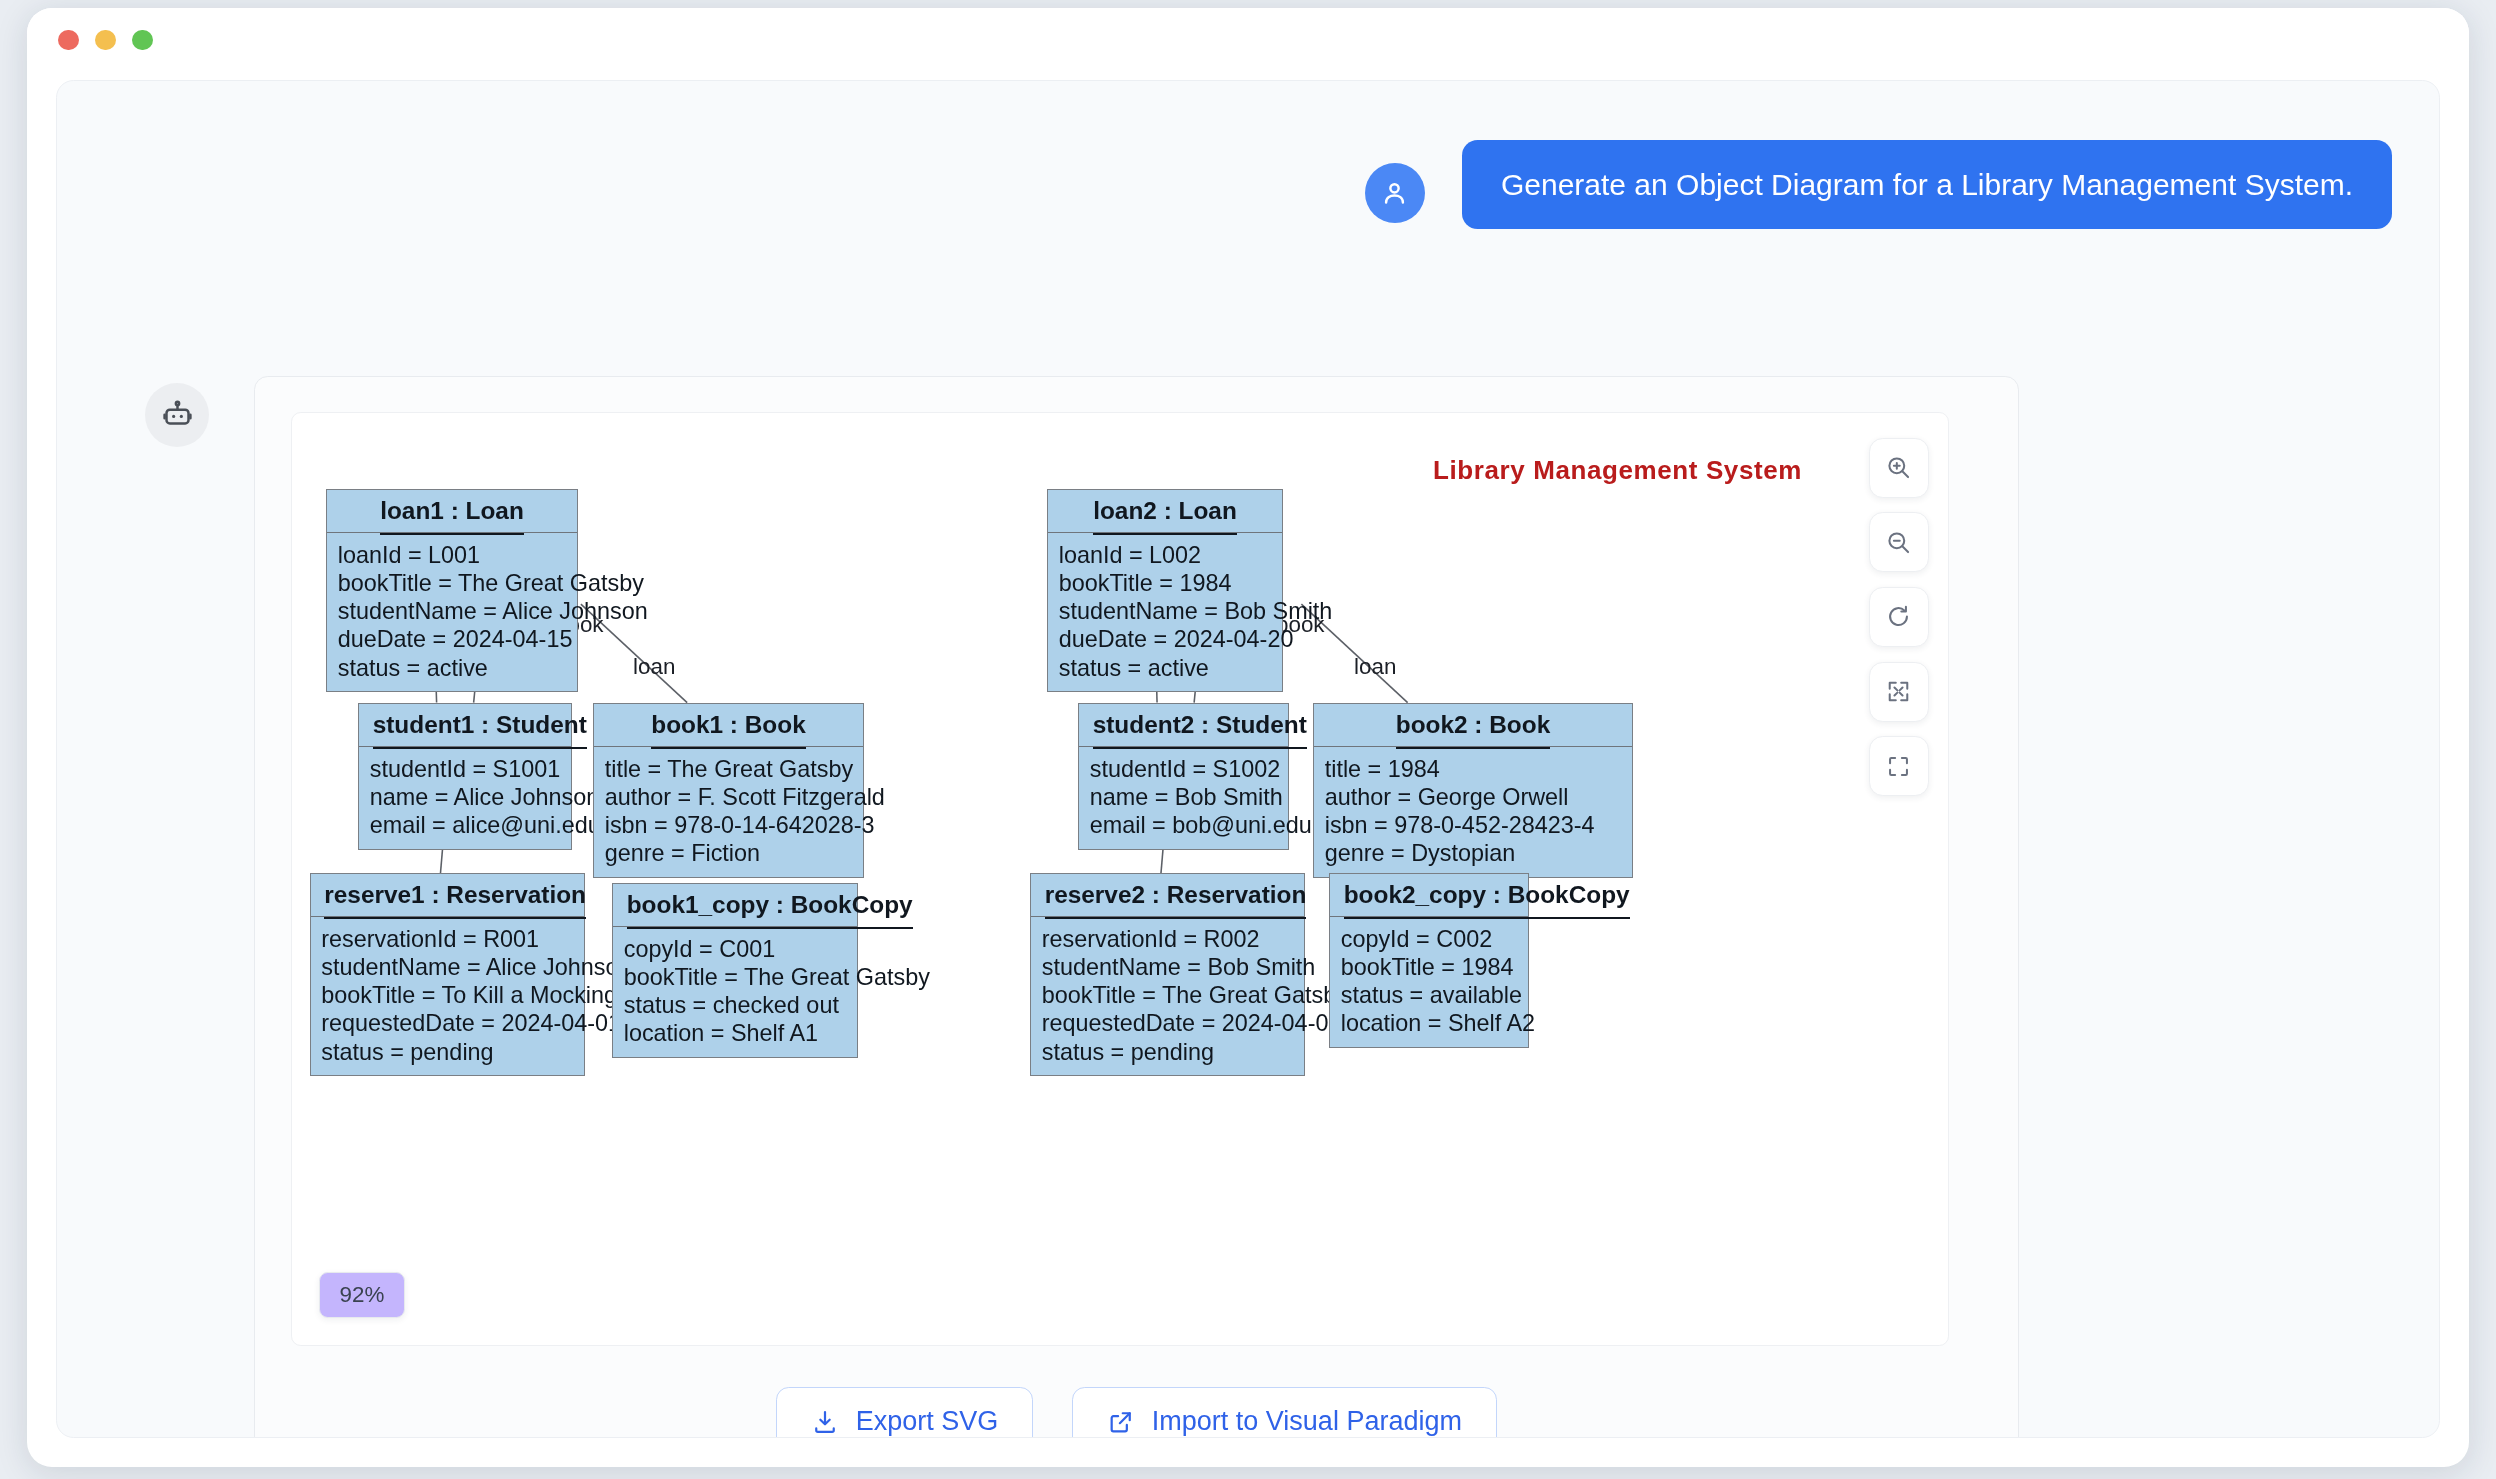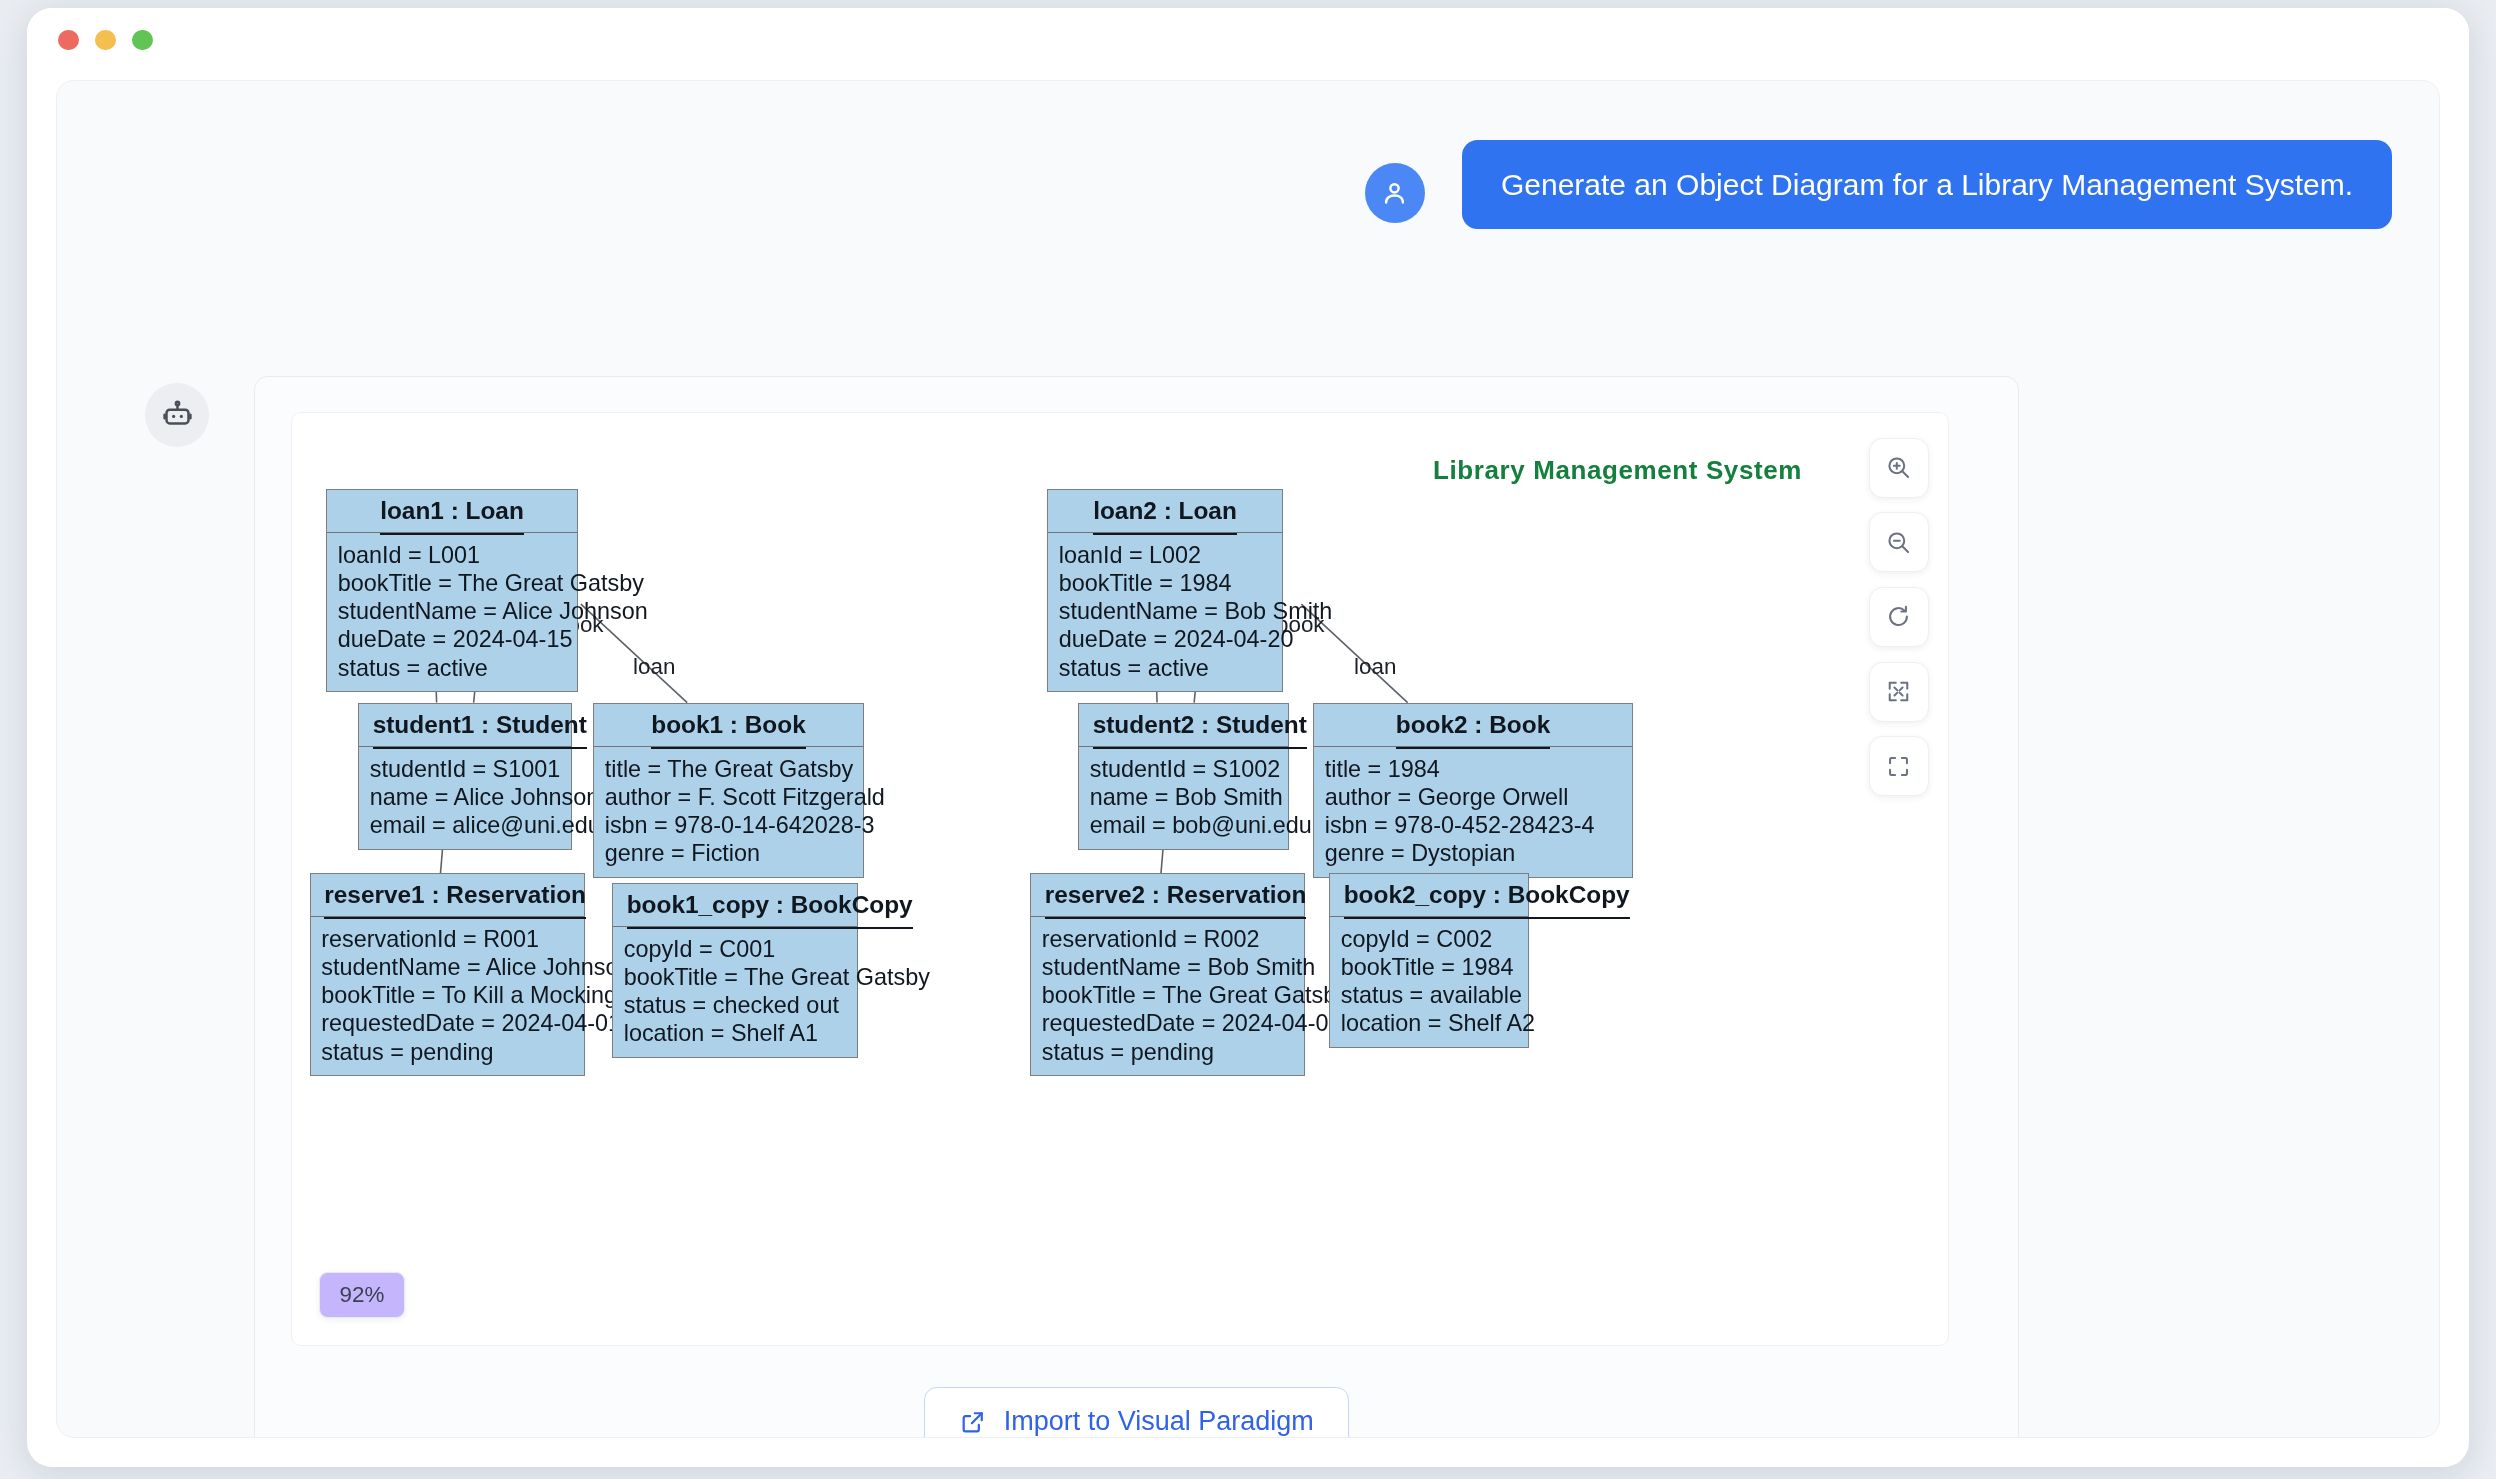--- a/index.html
+++ b/index.html
@@ -89,21 +89,21 @@
     background: #ffffff;
     border: 1px solid #eef0f3;
     border-radius: 9.8px;
     overflow: hidden;
   }
 
   .diagram-title {
     position: absolute;
     left: 1141px; top: 42px;
     font-size: 26px; font-weight: bold;
-    color: #15803d;
+    color: #b91c1c;
     letter-spacing: 0.6px;
     white-space: nowrap;
   }
 
   
   .zoom-controls {
     position: absolute;
     right: 19.5px; top: 25px;
     display: flex; flex-direction: column; gap: 14.6px;
     z-index: 6;
@@ -419,20 +419,28 @@
             <div>location = Shelf A2</div>
           </div>
         </div>
 
         <div class="zoom-badge">92%</div>
       </div>
 
       <div class="actions">
         <div class="action-btn">
           <svg viewBox="0 0 24 24" fill="none" stroke="#2f62e8" stroke-width="1.9" stroke-linecap="round" stroke-linejoin="round">
+            <path d="M12 3.5v10"></path>
+            <path d="M8 10l4 4 4-4"></path>
+            <path d="M4.5 17.5v1.6a1.4 1.4 0 0 0 1.4 1.4h12.2a1.4 1.4 0 0 0 1.4-1.4v-1.6"></path>
+          </svg>
+          <span>Export SVG</span>
+        </div>
+        <div class="action-btn">
+          <svg viewBox="0 0 24 24" fill="none" stroke="#2f62e8" stroke-width="1.9" stroke-linecap="round" stroke-linejoin="round">
             <path d="M13.5 4.5h6v6"></path>
             <path d="M19.5 4.5L11 13"></path>
             <path d="M17 14.5v4a1.5 1.5 0 0 1-1.5 1.5h-10A1.5 1.5 0 0 1 4 18.5v-10A1.5 1.5 0 0 1 5.5 7h4"></path>
           </svg>
           <span>Import to Visual Paradigm</span>
         </div>
       </div>
 
     </div>
   </div>

